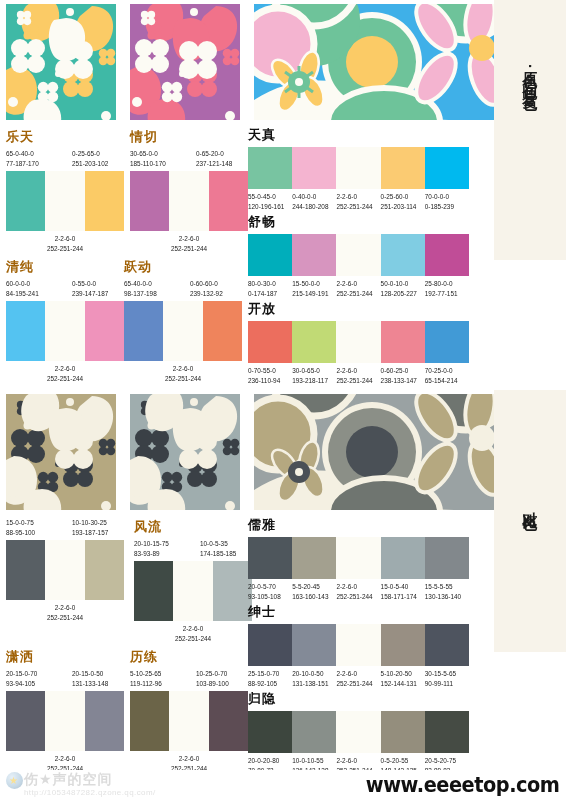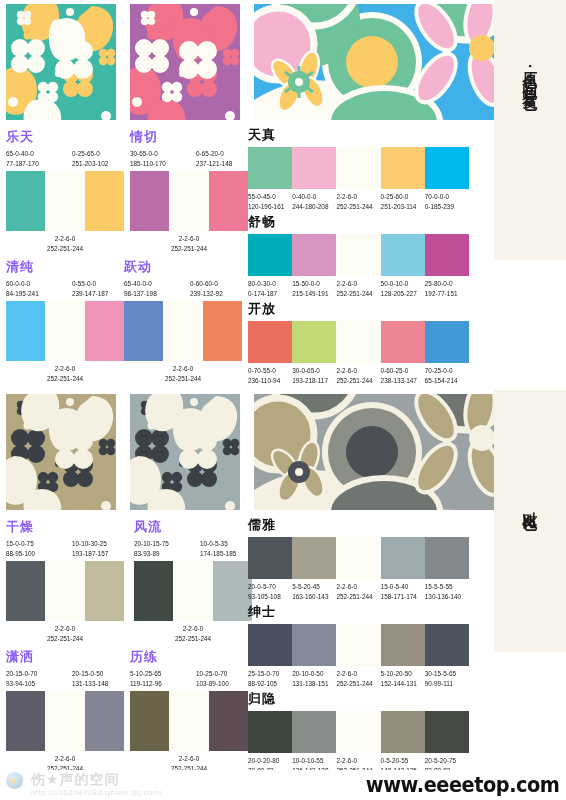--- a/index.html
+++ b/index.html
@@ -36,42 +36,42 @@
   
   .art-row{ position:absolute; top:4px; left:6px; height:116px; }
   .art{ position:absolute; top:0; height:116px; overflow:hidden; }
   .art svg{ display:block; }
   .art-a{ left:0; width:110px; }
   .art-b{ left:124px; width:110px; }
   .art-c{ left:248px; width:240px; }
 
   
   .lpal{ position:absolute; width:118px; }
-  .lpal .name{ font-size:13px; font-weight:bold; color:#8b5cf6; margin-bottom:3px; letter-spacing:1px;}
+  .lpal .name{ font-size:13px; font-weight:bold; color:#a16207; margin-bottom:3px; letter-spacing:1px;}
   .lpal .codes{ position:relative; height:22px; }
   .lpal .codes .c{ position:absolute; top:0; font-size:6.4px; color:#1a1a1a; line-height:1.55; white-space:nowrap; }
   .lpal .codes .c.left{ left:0; }
   .lpal .codes .c.right{ left:66px; }
   .lpal .blocks{ display:flex; height:60px; }
   .lpal .blocks .b{ width:39.3px; height:60px; }
   .lpal .mid{ margin-top:3px; text-align:center; font-size:6.4px; color:#1a1a1a; line-height:1.55; }
 
   
   .rpal{ position:absolute; left:248px; width:221px; }
   .rpal .name{ font-size:13px; font-weight:bold; color:#111; margin-bottom:3px; letter-spacing:1px;}
   .rpal .blocks{ display:flex; height:42px; }
   .rpal .blocks .b{ flex:1 1 0; height:42px; }
   .rpal .codes{ display:flex; margin-top:3px; }
   .rpal .codes .c{ flex:1 1 0; font-size:6.4px; color:#1a1a1a; line-height:1.55; white-space:nowrap; }
 
   
   .footer{ position:absolute; left:0; top:770px; width:566px; height:30px; background:#ffffff; }
   .wm{
     position:absolute; left:6px; top:2px;
-    display:flex; align-items:flex-start; gap:8px;
+    display:flex; align-items:flex-start; gap:1px;
     opacity:.5;
   }
   .wm-badge{
     width:17px; height:17px; border-radius:50%;
     background:radial-gradient(circle at 35% 30%,#cfe3f2,#8fb4cf 60%,#5e7f99);
     position:relative; flex:0 0 auto;
   }
   .wm-badge::after{
     content:"★"; position:absolute; left:3px; top:1px;
     font-size:10px; color:#f4c430; line-height:15px;
@@ -608,21 +608,20 @@
           </g>
           <g transform="translate(45,78)">
             <circle cx="0" cy="0" r="11" fill="#4a5056"></circle>
             <circle cx="0" cy="0" r="4" fill="#f4f0e2"></circle>
           </g>
         </svg>
       </div>
     </div>
 
     <div class="lpal" style="left:6px; top:128px;">
-      <div class="name">干燥</div>
       <div class="codes">
         <div class="c left">
           <div>15-0-0-75</div>
             <div>88-95-100</div>
         </div>
         <div class="c right">
           <div>10-10-30-25</div>
             <div>193-187-157</div>
         </div>
       </div>

